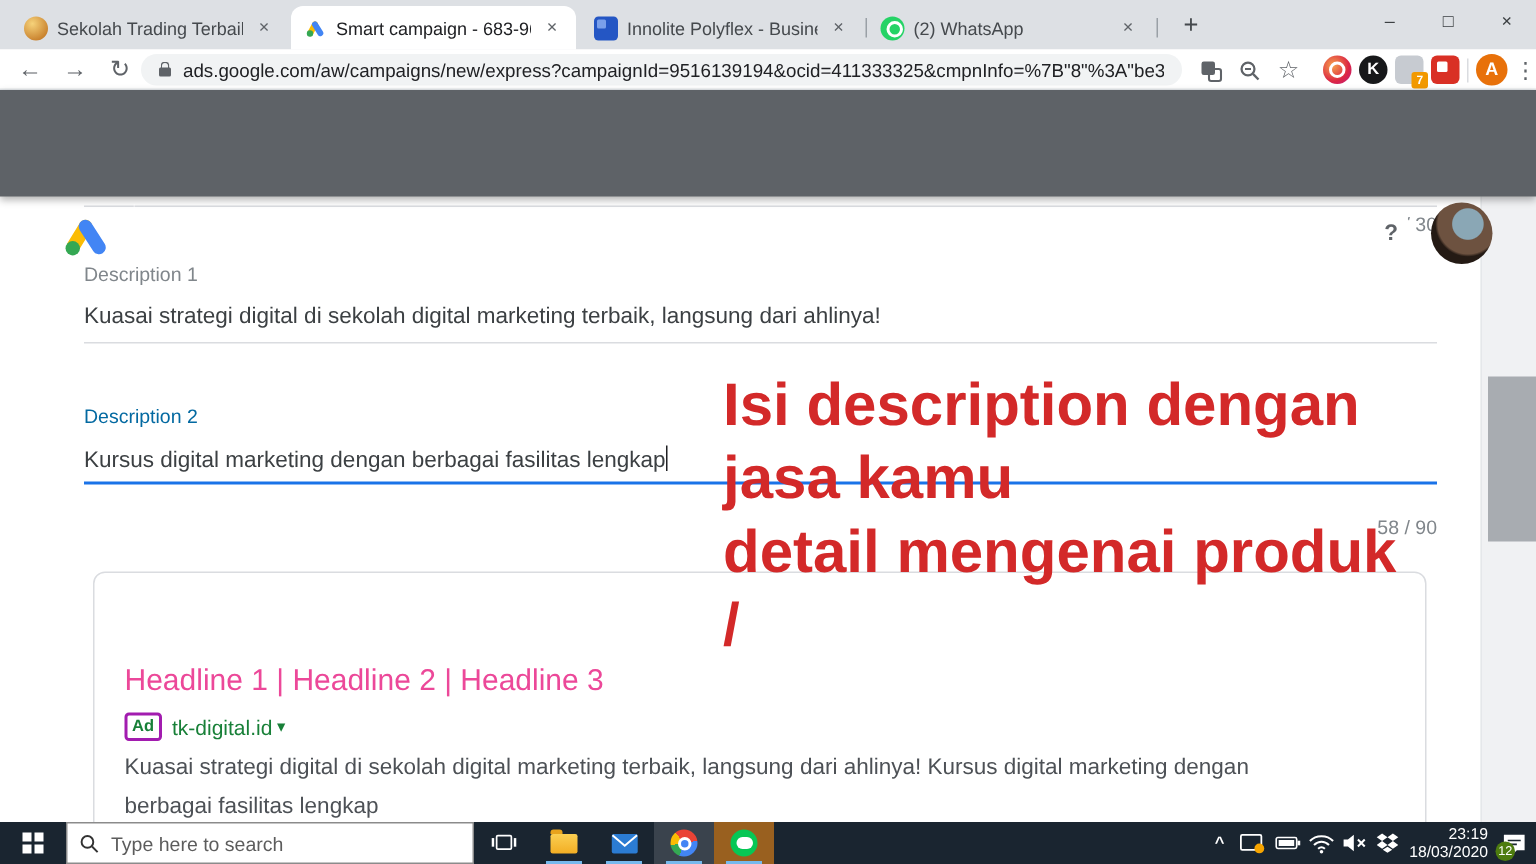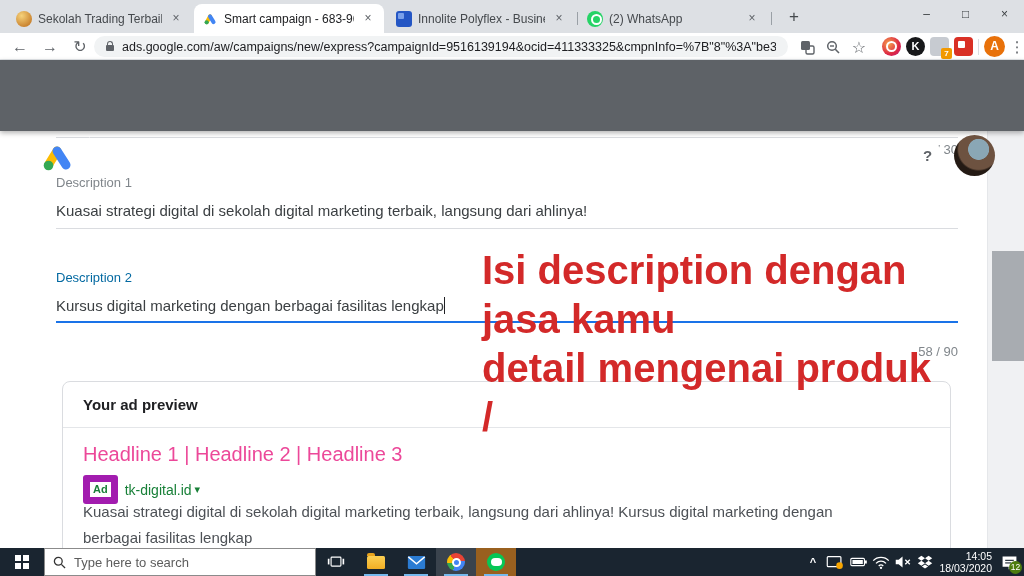--- a/index.html
+++ b/index.html
@@ -57,21 +57,21 @@
   .fvalue { position:absolute; left:56px; font-size:15px; color:#3c4043; white-space:nowrap; }
   .text-cursor { display:inline-block; width:1px; height:17px; background:#202124; vertical-align:-3px; }
   .blueline { position:absolute; left:56px; top:321px; width:902px; height:2px; background:#1a73e8; }
   .annotation { position:absolute; left:482px; top:246px; width:470px; font-size:40px; line-height:49px; font-weight:bold; color:#d32929; z-index:40; }
 
   
   .preview-card { position:absolute; left:62px; top:381px; width:889px; height:172px; background:#fff; border:1px solid #dadce0; border-radius:8px 8px 0 0; }
   .pc-header { height:46px; border-bottom:1px solid #e4e6e9; display:flex; align-items:center; padding:0 20px; font-size:15px; font-weight:bold; color:#202124; }
   .pc-headline { position:absolute; left:20px; top:61px; font-size:20px; color:#ec4899; }
   .pc-adline { position:absolute; left:20px; top:93px; display:flex; align-items:center; font-size:14px; color:#188038; }
-  .ad-badge { border:7px solid #a21caf; border-radius:3px; font-size:11px; font-weight:bold; padding:0 3px; line-height:15px; margin-right:7px; }
+  .ad-badge { border:2px solid #a21caf; border-radius:3px; font-size:11px; font-weight:bold; padding:0 3px; line-height:15px; margin-right:7px; }
   .ad-caret { font-size:11px; margin-left:3px; }
   .pc-desc { position:absolute; left:20px; top:117px; width:810px; font-size:15px; line-height:26px; color:#4d5156; }
 
   
   .scroll-track { position:absolute; left:987px; top:131px; width:37px; height:417px; background:#f0f1f3; border-left:1px solid #e5e7ea; }
   .scroll-thumb { position:absolute; left:4px; top:120px; width:32px; height:110px; background:#a8acb1; }
 
   
   .taskbar { position:absolute; left:0; top:548px; width:1024px; height:28px; background:#1a2530; z-index:50; }
   .start-btn { position:absolute; left:0; top:0; width:44px; height:28px; display:flex; align-items:center; justify-content:center; }
@@ -87,21 +87,21 @@
   .folder-ic { width:18px; height:13px; background:linear-gradient(#fbcf52,#f2ae24); border-radius:1.5px; position:relative; }
   .folder-ic::before { content:""; position:absolute; left:0; top:-2.5px; width:8px; height:3px; background:#e8a31d; border-radius:2px 2px 0 0; }
   .chrome-ic { width:18px; height:18px; border-radius:50%; background:conic-gradient(from -40deg, #ea4335 0 120deg, #4285f4 120deg 240deg, #34a853 240deg 300deg, #fbbc04 300deg 360deg); position:relative; }
   .chrome-ic::after { content:""; position:absolute; left:4.5px; top:4.5px; width:5px; height:5px; border:2px solid #fff; border-radius:50%; background:#4285f4; }
   .line-ic { width:18px; height:18px; border-radius:50%; background:#06c755; position:relative; }
   .line-ic::after { content:""; position:absolute; left:3.5px; top:4.5px; width:11px; height:8px; background:#fff; border-radius:4px; }
   .tray-ic { position:absolute; top:0; width:22px; height:28px; display:flex; align-items:center; justify-content:center; color:#fff; }
   .tray-chevron { font-size:11px; font-weight:bold; }
   .tray-clock { position:absolute; left:934px; top:2px; width:58px; color:#fff; font-size:10.5px; text-align:right; line-height:12px; }
   .tray-action { position:absolute; left:996px; top:0; width:26px; height:28px; display:flex; align-items:center; justify-content:center; }
-  .ac-badge { position:absolute; right:0; bottom:2px; min-width:13px; height:13px; border-radius:50%; background:#4d7c0f; color:#fff; font-size:8.5px; line-height:13px; text-align:center; }
+  .ac-badge { position:absolute; right:12px; bottom:2px; min-width:13px; height:13px; border-radius:50%; background:#4d7c0f; color:#fff; font-size:8.5px; line-height:13px; text-align:center; }
 </style>
 </head>
 <body>
 
 <div id="screen">
 
   <div class="tabstrip">
     <div class="tab" style="left:8px; width:184px;">
       <span class="fav fav-gold"></span>
       <span class="tab-title">Sekolah Trading Terbaik | Belaja</span>
@@ -195,21 +195,20 @@
   <div class="blueline"></div>
   <div class="counter" style="top:344px;">58 / 90</div>
 
   <div class="annotation">
     <div>Isi description dengan</div>
     <div>jasa kamu</div>
     <div>detail mengenai produk /</div>
   </div>
 
   <div class="preview-card">
-    <div class="pc-header">Your ad preview</div>
     <div class="pc-headline">Headline 1 | Headline 2 | Headline 3</div>
     <div class="pc-adline">
       <span class="ad-badge">Ad</span>
       <span>tk-digital.id</span>
       <span class="ad-caret">▾</span>
     </div>
     <div class="pc-desc">Kuasai strategi digital di sekolah digital marketing terbaik, langsung dari ahlinya! Kursus digital marketing dengan berbagai fasilitas lengkap</div>
   </div>
 
   <div class="scroll-track">
@@ -282,21 +281,21 @@
           <path d="M3 8.5 h3.2 L10.5 5 v12 L6.2 13.5 H3 z" fill="#fff"></path>
           <path d="M13.5 8.5 L18.5 13.5 M18.5 8.5 L13.5 13.5" stroke="#fff" stroke-width="1.5"></path>
         </svg>
     </div>
     <div class="tray-ic" style="left:914px;">
       <svg width="18" height="18" viewBox="0 0 20 20">
           <path d="M6 3 L10 5.8 L6 8.6 L2 5.8 Z M14 3 L18 5.8 L14 8.6 L10 5.8 Z M6 8.6 L10 11.4 L6 14.2 L2 11.4 Z M14 8.6 L18 11.4 L14 14.2 L10 11.4 Z M6.5 15 L10 17.3 L13.5 15 L10 12.8 Z" fill="#fff"></path>
         </svg>
     </div>
     <div class="tray-clock">
-      <div>14:05</div>
+      <div>23:19</div>
       <div>18/03/2020</div>
     </div>
     <div class="tray-action">
       <svg width="19" height="19" viewBox="0 0 22 22">
           <path d="M3 4 h16 v12 h-6 l-3 3 v-3 H3 z" fill="#fff"></path>
           <line x1="6" y1="8.5" x2="16" y2="8.5" stroke="#1a2530" stroke-width="1.3"></line>
           <line x1="6" y1="11.5" x2="13" y2="11.5" stroke="#1a2530" stroke-width="1.3"></line>
         </svg>
       <span class="ac-badge">12</span>
     </div>

